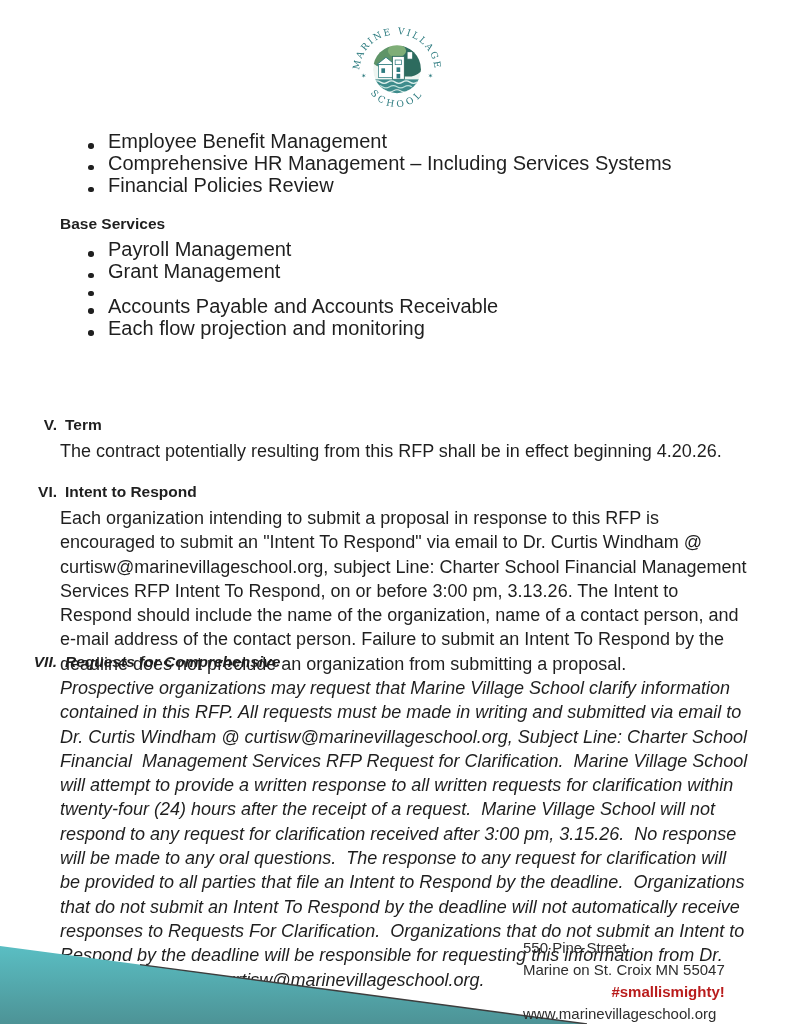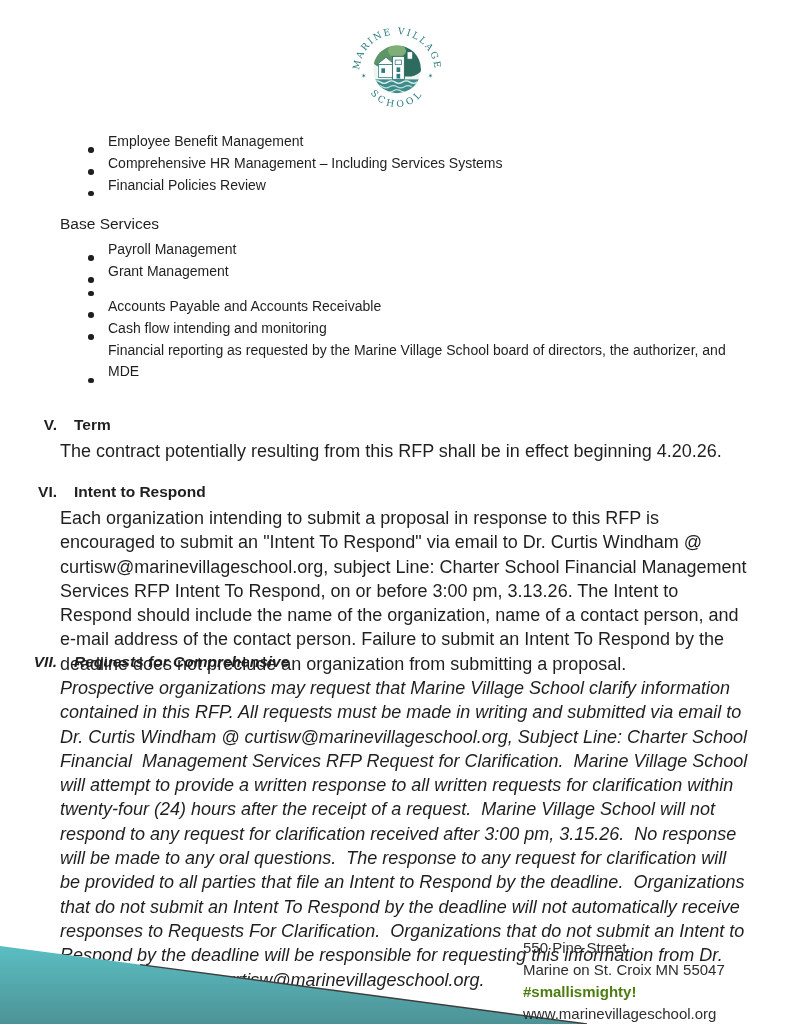--- a/index.html
+++ b/index.html
@@ -13,45 +13,45 @@
     font-family:"Liberation Sans", sans-serif;
     color:#1f1f1f;
   }
   
   .logo-wrap { position:absolute; top:26px; left:351px; width:92px; height:92px; }
   .logo-wrap svg { width:100%; height:100%; display:block; }
   
   .blist { position:absolute; left:88px; }
   .intro-list { top:131px; }
   .base-list  { top:239px; }
-  .brow { display:flex; align-items:flex-end; line-height:21.8px; font-size:14px; }
+  .brow { display:flex; align-items:center; line-height:21.8px; font-size:20px; }
   .dot { flex:none; width:5.5px; height:5.5px; border-radius:50%; background:#1f1f1f; margin:8px 14.5px 0 0; }
   .blabel { max-width:640px; }
-  .base-heading { position:absolute; left:60px; top:215px; font-weight:normal; font-size:15.5px; }
+  .base-heading { position:absolute; left:60px; top:215px; font-weight:bold; font-size:15.5px; }
   
   .section { position:absolute; left:29px; width:722px; }
   .sec-v   { top:412px; }
   .sec-vi  { top:479px; }
   .sec-vii { top:649px;font-style:italic; }
   .sec-head { display:flex; font-weight:bold; font-size:15.5px; line-height:25px; }
   .numeral  { width:28px; text-align:right; }
-  .sec-title { margin-left:17px; }
+  .sec-title { margin-left:8px; }
   .sec-body {
     margin:2px 0 0 31px;
     width:691px;
     font-size:18px;
     line-height:24.3px;
     white-space:pre-wrap;
   }
   
   .footer-block {
     position:absolute; left:523px; top:937px;
     font-size:15px; line-height:22px; color:#2e2e2e;
   }
-  .footer-block .tagline { font-weight:bold; color:#4d7c0f; }
+  .footer-block .tagline { font-weight:bold; color:#b91c1c;text-align:right; }
   .wedge { position:absolute; left:0; bottom:0; width:791px; height:90px; }
 </style>
 </head>
 <body>
 
 <div class="page">
 
   <div class="logo-wrap">
     <svg viewBox="0 0 100 100">
       <defs>
@@ -125,25 +125,21 @@
     </div>
     <div class="brow">
       <span class="dot"></span>
     </div>
     <div class="brow">
       <span class="dot"></span>
       <span class="blabel">Accounts Payable and Accounts Receivable</span>
     </div>
     <div class="brow">
       <span class="dot"></span>
-      <span class="blabel">Cash flow intending and monitoring</span>
-    </div>
-    <div class="brow">
-      <span class="dot"></span>
-      <span class="blabel">Financial reporting as requested by the Marine Village School board of directors, the authorizer, and MDE</span>
+      <span class="blabel">Each flow projection and monitoring</span>
     </div>
   </div>
 
   <div class="section sec-v">
     <div class="sec-head">
       <span class="numeral">V.</span>
       <span class="sec-title">Term</span>
     </div>
     <div class="sec-body">The contract potentially resulting from this RFP shall be in effect beginning 4.20.26.</div>
   </div>

